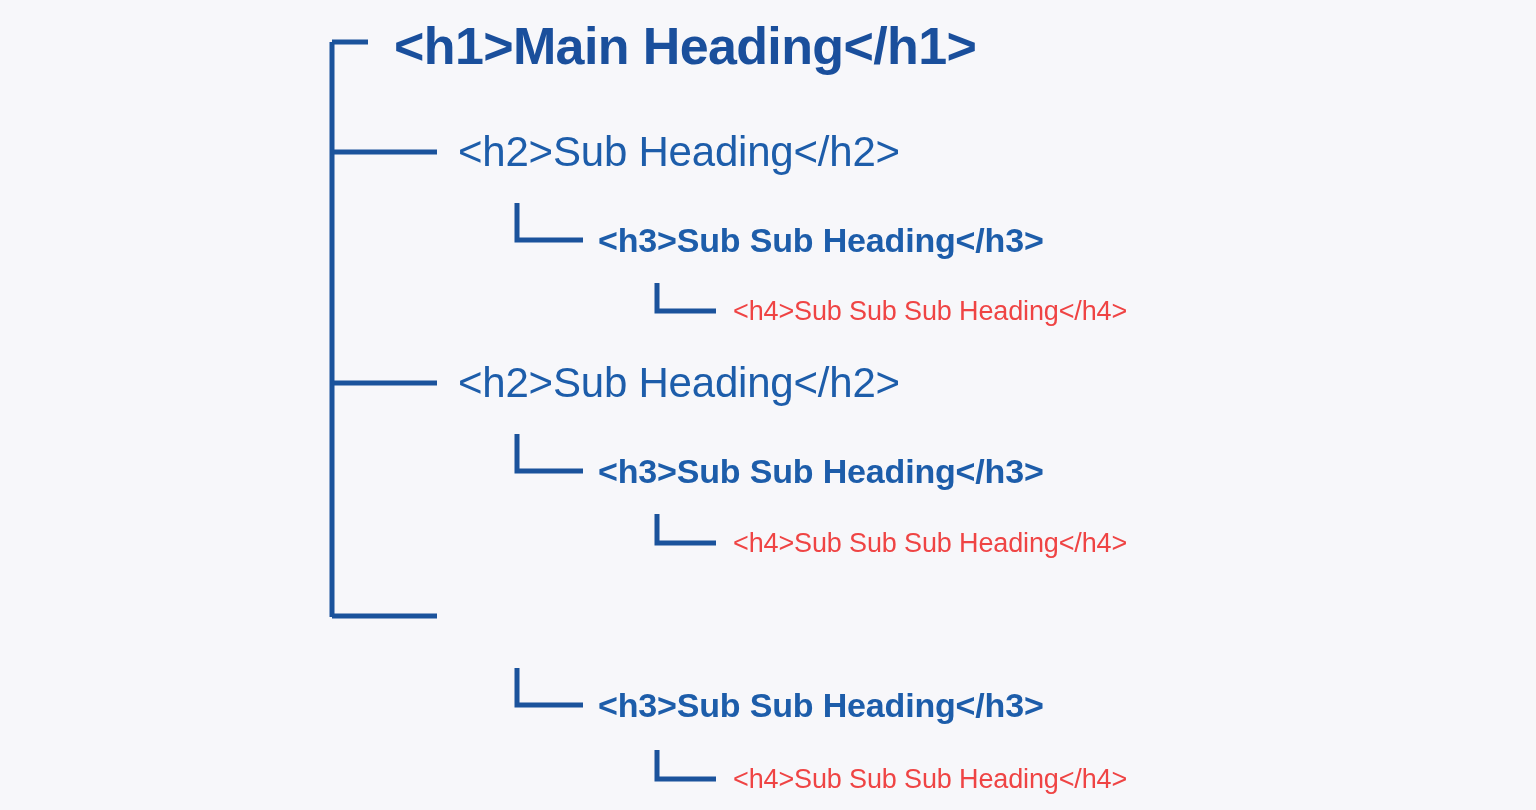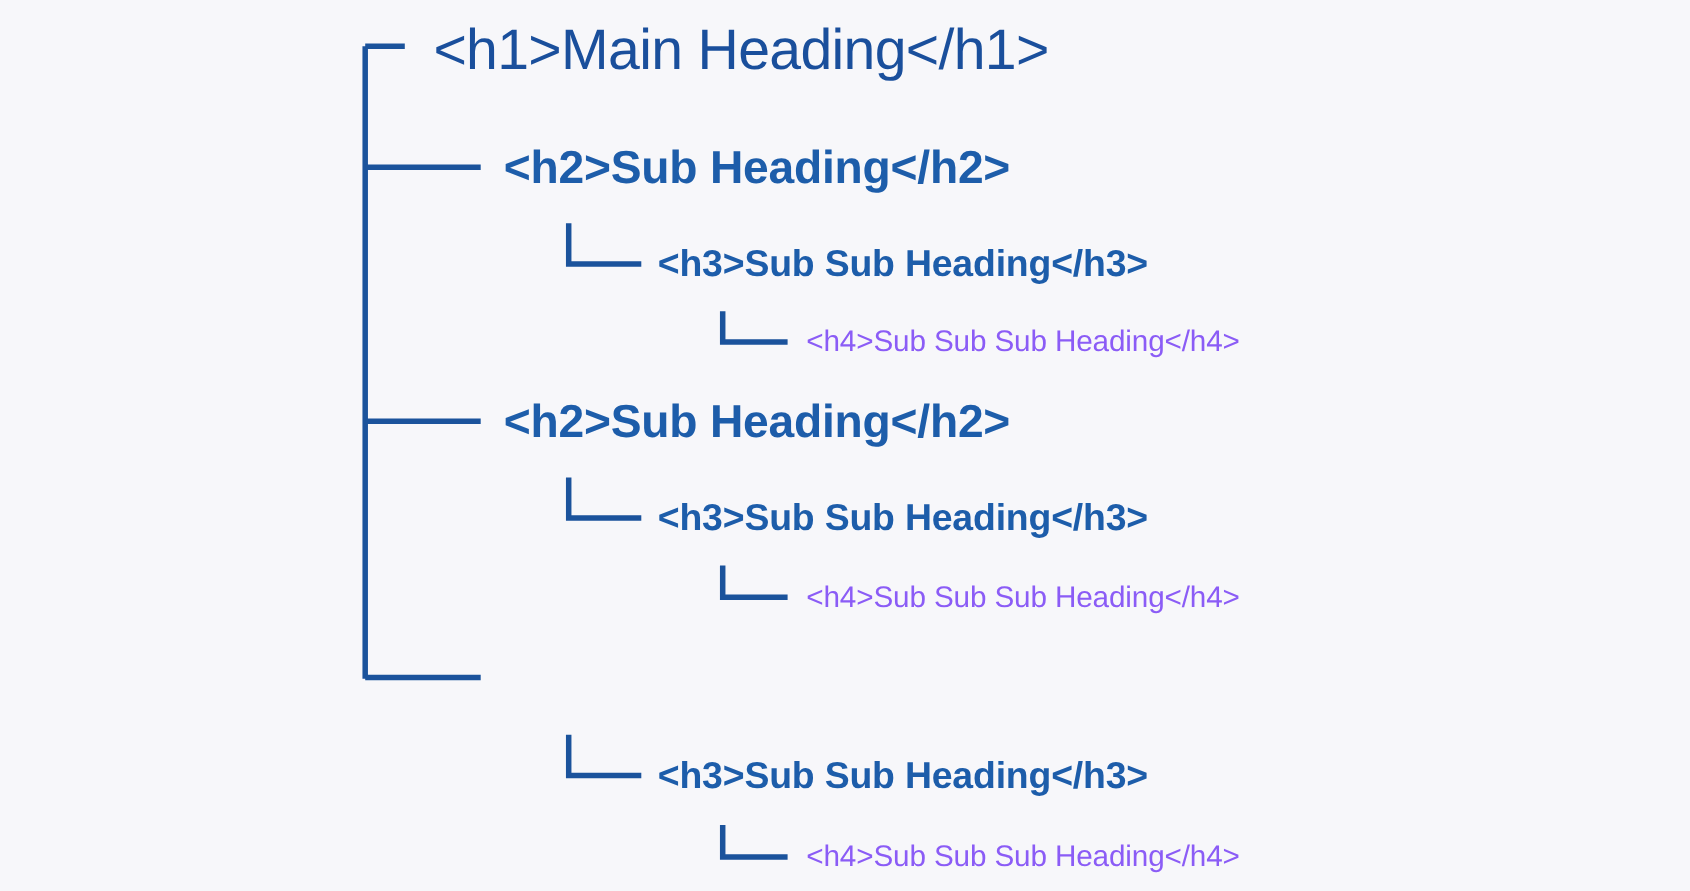--- a/index.html
+++ b/index.html
@@ -38,38 +38,38 @@
     white-space: nowrap;
     color: #1b539c;
     line-height: 1;
     letter-spacing: -0.005em;
     transform: translateY(-50%);
   }
 
   
   .lvl-h1 {
     font-size: 52px;
-    font-weight: 400;
+    font-weight: 700;
     letter-spacing: -0.012em;
     color: #1a4f9c;
   }
   .lvl-h2 {
     font-size: 42px;
-    font-weight: 700;
+    font-weight: 400;
     color: #1d5daa;
   }
   .lvl-h3 {
     font-size: 34px;
     font-weight: 700;
     color: #1d5daa;
   }
   .lvl-h4 {
     font-size: 27px;
     font-weight: 400;
-    color: #8b5cf6;
+    color: #ef4444;
   }
 </style>
 </head>
 <body>
 
 <div id="diagram">
 
   <svg id="tree-lines" viewBox="0 0 1536 810" aria-hidden="true">
     <g fill="none" stroke="#1b539c" stroke-width="5" stroke-linecap="butt" stroke-linejoin="miter">
 

